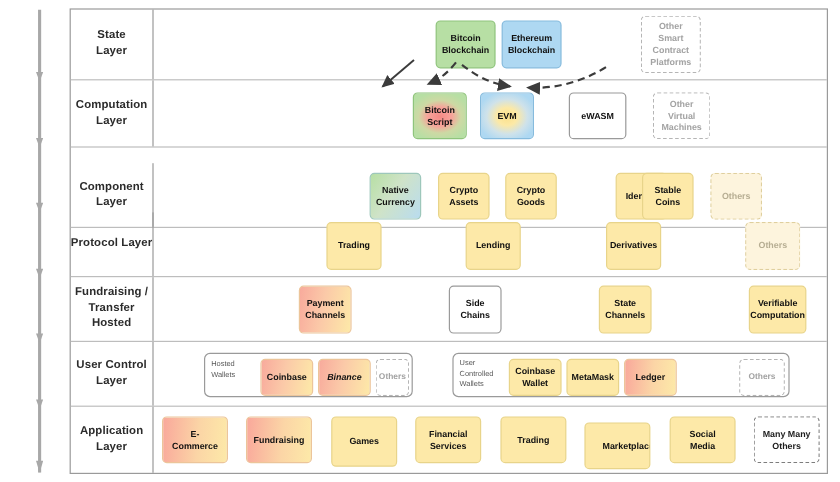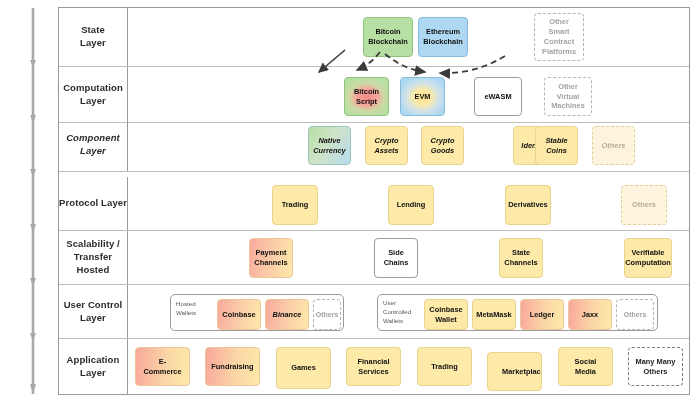--- a/index.html
+++ b/index.html
@@ -185,21 +185,21 @@
         <span><span>Computation</span><br><span>Layer</span></span>
       </div>
       <div class="layer-body">
         <div class="node greenred" style="left:216px;top:10px;width:45px;height:39px;">Bitcoin<br>Script</div>
         <div class="node blueyellow" style="left:272px;top:10px;width:45px;height:39px;">EVM</div>
         <div class="node white" style="left:346px;top:10px;width:48px;height:39px;">eWASM</div>
         <div class="node dashed" style="left:416px;top:10px;width:48px;height:39px;">Other<br>Virtual<br>Machines</div>
       </div>
     </div>
 
-    <div class="layer-row" style="top:110px;height:54px;font-style:italic;">
+    <div class="layer-row" style="top:128px;height:54px;">
       <div class="layer-label">
         <span><span>Component</span><br><span>Layer</span></span>
       </div>
       <div class="layer-body">
         <div class="node greenblue" style="left:180px;top:8px;width:43px;height:39px;">Native<br>Currency</div>
         <div class="node yellow" style="left:237px;top:8px;width:43px;height:39px;">Crypto<br>Assets</div>
         <div class="node yellow" style="left:293px;top:8px;width:43px;height:39px;">Crypto<br>Goods</div>
         <div class="node yellow" style="left:350px;top:8px;width:43px;height:39px;margin-left:35px;">Identity</div>
         <div class="node yellow" style="left:407px;top:8px;width:43px;height:39px;">Stable<br>Coins</div>
         <div class="node dashed-cream" style="left:464px;top:8px;width:43px;height:39px;">Others</div>
@@ -213,21 +213,21 @@
       <div class="layer-body">
         <div class="node yellow" style="left:144px;top:8px;width:46px;height:40px;">Trading</div>
         <div class="node yellow" style="left:260px;top:8px;width:46px;height:40px;">Lending</div>
         <div class="node yellow" style="left:377px;top:8px;width:46px;height:40px;">Derivatives</div>
         <div class="node dashed-cream" style="left:493px;top:8px;width:46px;height:40px;">Others</div>
       </div>
     </div>
 
     <div class="layer-row" style="top:223px;height:54px;">
       <div class="layer-label">
-        <span><span>Scalability /</span><br><span>Transfer Hosted</span></span>
+        <span><span>Fundraising /</span><br><span>Transfer Hosted</span></span>
       </div>
       <div class="layer-body">
         <div class="node pinkgrad" style="left:121px;top:7px;width:44px;height:40px;">Payment<br>Channels</div>
         <div class="node white" style="left:246px;top:7px;width:44px;height:40px;">Side<br>Chains</div>
         <div class="node yellow" style="left:371px;top:7px;width:44px;height:40px;">State<br>Channels</div>
         <div class="node yellow" style="left:496px;top:7px;width:48px;height:40px;">Verifiable<br>Computation</div>
       </div>
     </div>
 
     <div class="layer-row" style="top:277px;height:54px;">
@@ -245,21 +245,20 @@
           <div class="node dashed" style="left:142px;top:4px;width:28px;height:31px;font-size:7px;">Others</div>
         </div>
 
         <div class="group-box" style="left:249px;top:9px;width:281px;height:37px;">
           <div class="group-title" style="top:4px;width:38px;">
             <span>User</span><br><span>Controlled</span><br><span>Wallets</span>
           </div>
           <div class="node yellow" style="left:46px;top:4px;width:44px;height:31px;">Coinbase<br>Wallet</div>
           <div class="node yellow" style="left:94px;top:4px;width:44px;height:31px;">MetaMask</div>
           <div class="node pinkyellow" style="left:142px;top:4px;width:44px;height:31px;">Ledger</div>
-          <div class="node pinkyellow" style="left:190px;top:4px;width:44px;height:31px;">Jaxx</div>
           <div class="node dashed" style="left:238px;top:4px;width:38px;height:31px;font-size:7px;">Others</div>
         </div>
 
       </div>
     </div>
 
     <div class="layer-row last" style="top:331px;height:55px;">
       <div class="layer-label">
         <span><span>Application</span><br><span>Layer</span></span>
       </div>

